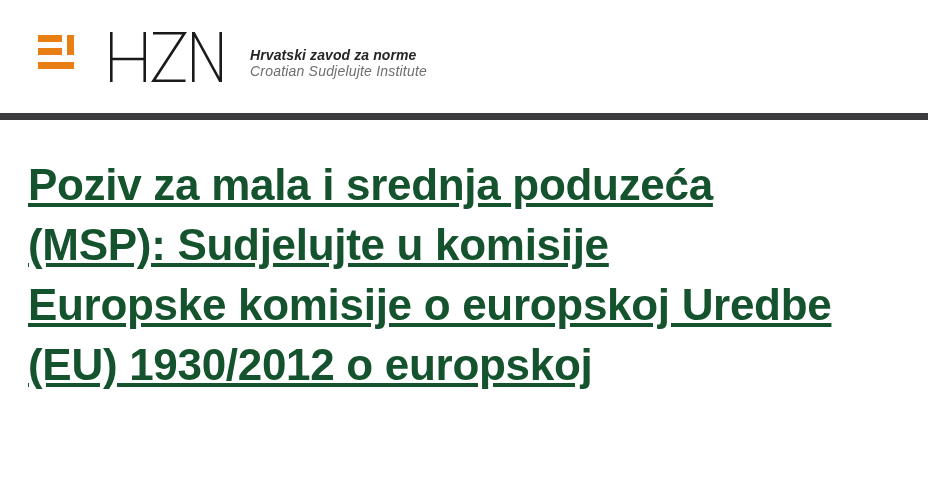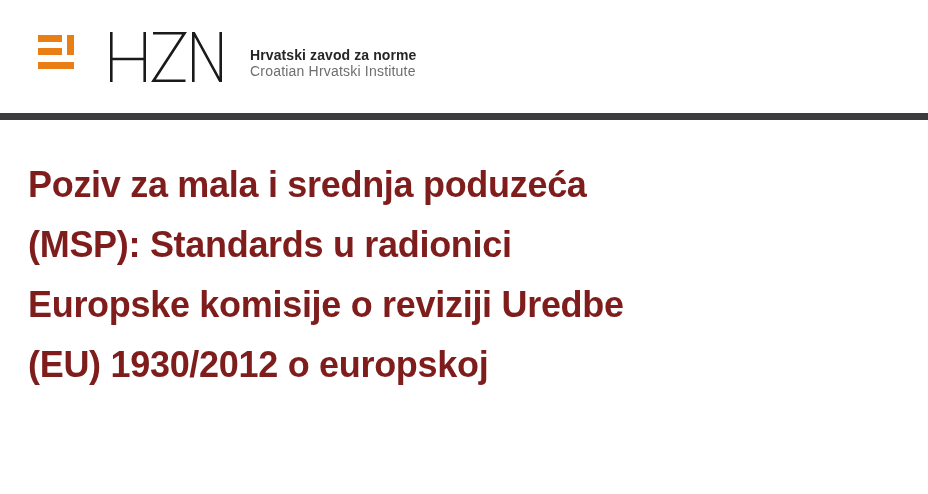--- a/index.html
+++ b/index.html
@@ -18,20 +18,21 @@
   
   .site-header {
     position: relative;
     width: 928px; height: 113px;
     background: #ffffff;
   }
   .logo-lockup {
     position: absolute; left: 0; top: 0;
     width: 928px; height: 91px;
     cursor: pointer;
+    font-style: italic;
   }
   .logo-mark {
     position: absolute; left: 38px; top: 35px;
     width: 36px; height: 34px;
   }
   .logo-mark .bar { position: absolute; background: var(--brand-orange); }
   .logo-mark .bar-top    { left: 0;  top: 0;    width: 24px; height: 7px; }
   .logo-mark .bar-mid    { left: 0;  top: 13px; width: 24px; height: 7px; }
   .logo-mark .bar-vert   { left: 29px; top: 0;  width: 7px;  height: 20px; }
   .logo-mark .bar-bottom { left: 0;  top: 27px; width: 36px; height: 7px; }
@@ -57,25 +58,26 @@
   
   .header-divider {
     width: 928px; height: 7px;
     background: var(--divider);
   }
   
   .article-main {
     padding: 35px 30px 0 28px;
   }
   .article-title {
-    font-size: 36px;
+    font-size: 44px;
     font-weight: bold;
     line-height: 60px;
-    color: #7f1d1d;
+    color: #14532d;
     letter-spacing: -0.3px;
+    text-decoration: underline;
   }
   .title-line { white-space: nowrap; }
 </style>
 </head>
 <body>
 
 <header class="site-header">
   <div class="logo-lockup">
 
     <div class="logo-mark">
@@ -91,28 +93,28 @@
         <path d="M1.3 0 V50 M34.7 0 V50 M1.3 27 H34.7"></path>
 
         <path d="M43 1.3 H74.5 L43.5 48.7 H75.5"></path>
 
         <path d="M83.3 50 V0 L110.7 50 V0"></path>
       </svg>
     </div>
 
     <div class="org-names">
       <div class="org-name-hr">Hrvatski zavod za norme</div>
-      <div class="org-name-en">Croatian Hrvatski Institute</div>
+      <div class="org-name-en">Croatian Sudjelujte Institute</div>
     </div>
 
   </div>
 </header>
 
 <div class="header-divider"></div>
 
 <main class="article-main">
   <h1 class="article-title">
       <div class="title-line">Poziv za mala i srednja poduzeća</div>
-      <div class="title-line">(MSP): Standards u radionici</div>
-      <div class="title-line">Europske komisije o reviziji Uredbe</div>
+      <div class="title-line">(MSP): Sudjelujte u komisije</div>
+      <div class="title-line">Europske komisije o europskoj Uredbe</div>
       <div class="title-line">(EU) 1930/2012 o europskoj</div>
     </h1>
 </main>
 
 </body></html>

